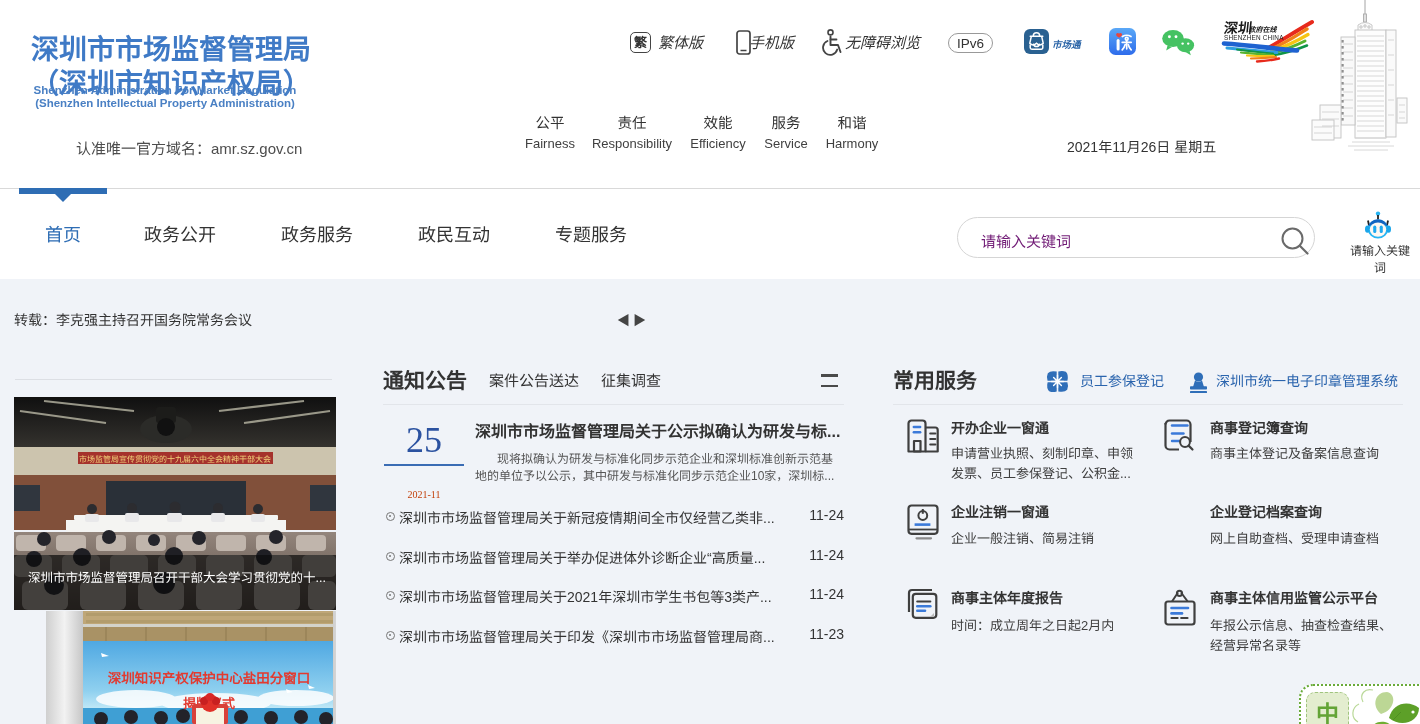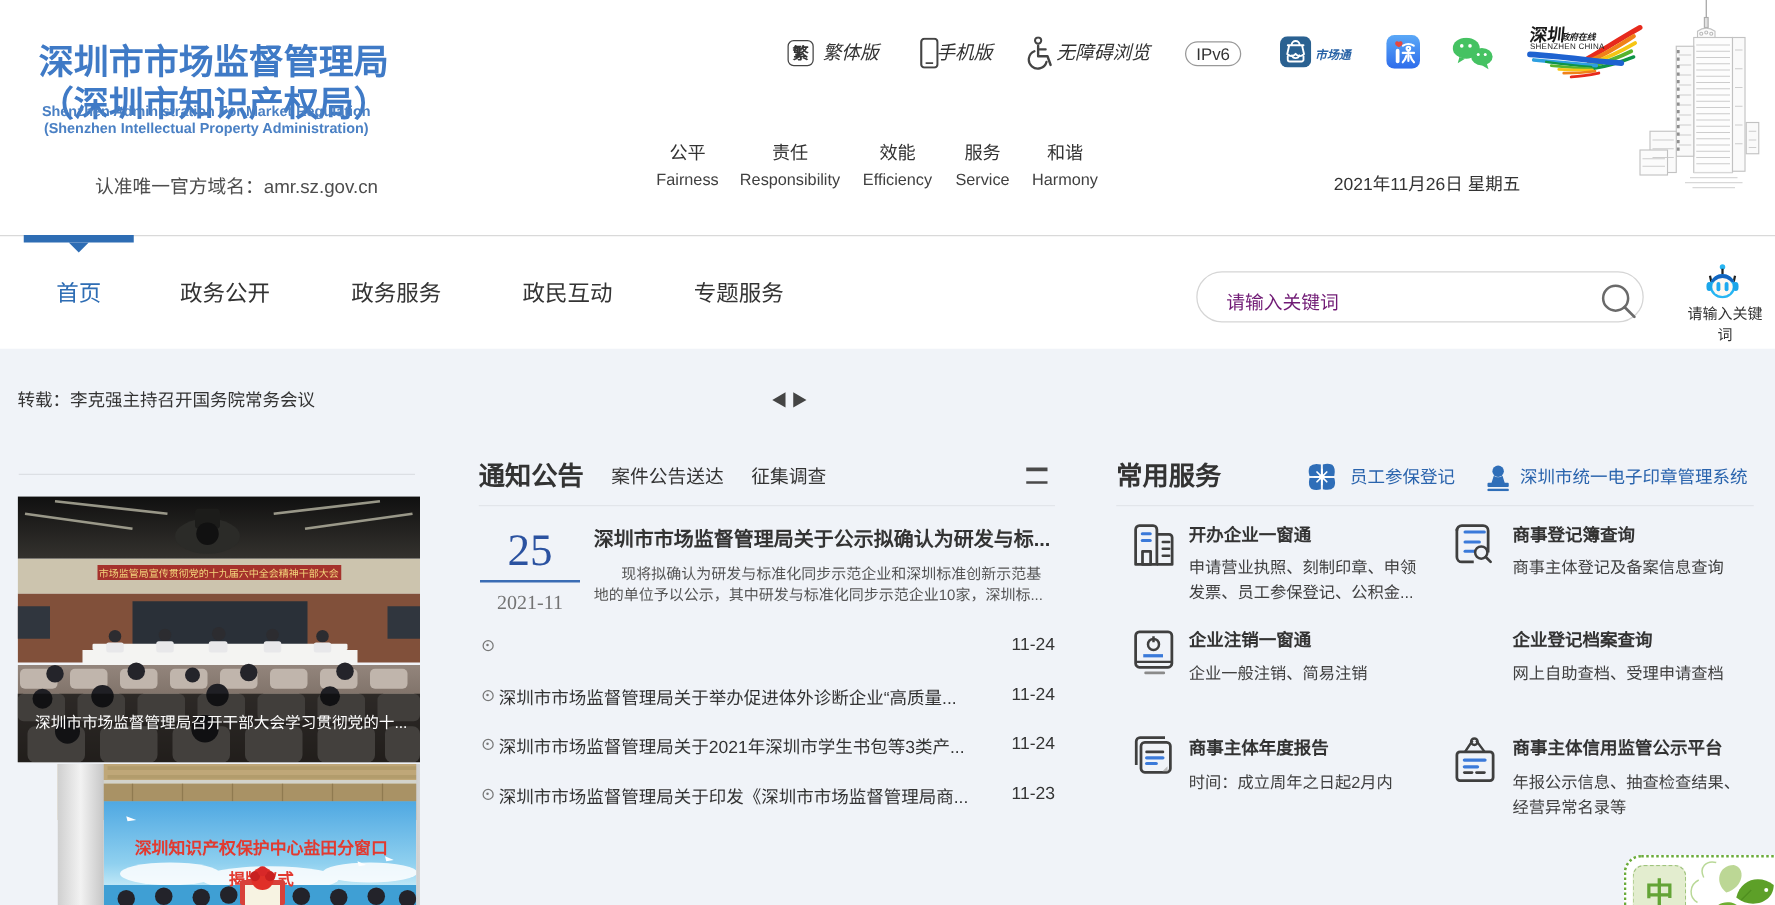--- a/index.html
+++ b/index.html
@@ -50,21 +50,21 @@
   .n-title { position:absolute; left:383px; top:85px; font-size:21px; font-weight:bold; color:#333; }
   .n-tab1 { position:absolute; left:489px; top:90px; font-size:15px; color:#333; }
   .n-tab2 { position:absolute; left:601px; top:90px; font-size:15px; color:#333; }
   .n-burger { position:absolute; left:821px; top:95px; width:17px; }
   .n-burger div { height:2.6px; background:#4a4a4a; margin-bottom:8px; }
   .n-div { position:absolute; left:383px; top:125px; width:461px; height:1px; background:#e2e5ea; }
 
   .n-date { position:absolute; left:384px; top:142px; width:80px; text-align:center; }
   .n-date .d { font-family:"Liberation Serif",serif; font-size:36px; color:#2b52a0; line-height:39px; }
   .n-date .u { height:1.5px; background:#3a6cb4; margin-top:4px; }
-  .n-date .m { font-family:"Liberation Serif",serif; font-size:16px; color:#737373; margin-top:8px; }
+  .n-date .m { font-family:"Liberation Serif",serif; font-size:10px; color:#c2410c; margin-top:23px; }
   .n-head { position:absolute; left:475px; top:139px; width:380px; font-size:16px; font-weight:bold; color:#333; white-space:nowrap; overflow:hidden; }
   .n-sum { position:absolute; left:475px; top:172px; width:380px; font-size:12px; color:#555; line-height:17px; }
 
   .n-item { position:absolute; left:383px; width:461px; height:20px; font-size:14px; color:#333; }
   .n-item .bl { position:absolute; left:3px; top:5px; width:9px; height:9px; border:1.5px solid #777; border-radius:50%; }
   .n-item .bl:after { content:""; position:absolute; left:2px; top:2px; width:2px; height:2px; background:#777; border-radius:50%; }
   .n-item .tx { position:absolute; left:16px; top:0; width:395px; white-space:nowrap; overflow:hidden; }
   .n-item .dt { position:absolute; right:0; top:0; }
 
   
@@ -485,20 +485,21 @@
   <div class="n-date">
       <div class="d">25</div>
       <div class="u"></div>
       <div class="m">2021-11</div>
     </div>
   <div class="n-head">深圳市市场监督管理局关于公示拟确认为研发与标...</div>
   <div class="n-sum"><span style="padding-left:22px"></span>现将拟确认为研发与标准化同步示范企业和深圳标准创新示范基<br>地的单位予以公示，其中研发与标准化同步示范企业10家，深圳标...</div>
 
   <div class="n-item" style="top:228px">
       <span class="bl"></span>
+      <span class="tx">深圳市市场监督管理局关于新冠疫情期间全市仅经营乙类非...</span>
       <span class="dt">11-24</span>
     </div>
   <div class="n-item" style="top:268px">
       <span class="bl"></span>
       <span class="tx">深圳市市场监督管理局关于举办促进体外诊断企业“高质量...</span>
       <span class="dt">11-24</span>
     </div>
   <div class="n-item" style="top:307px">
       <span class="bl"></span>
       <span class="tx">深圳市市场监督管理局关于2021年深圳市学生书包等3类产...</span>

